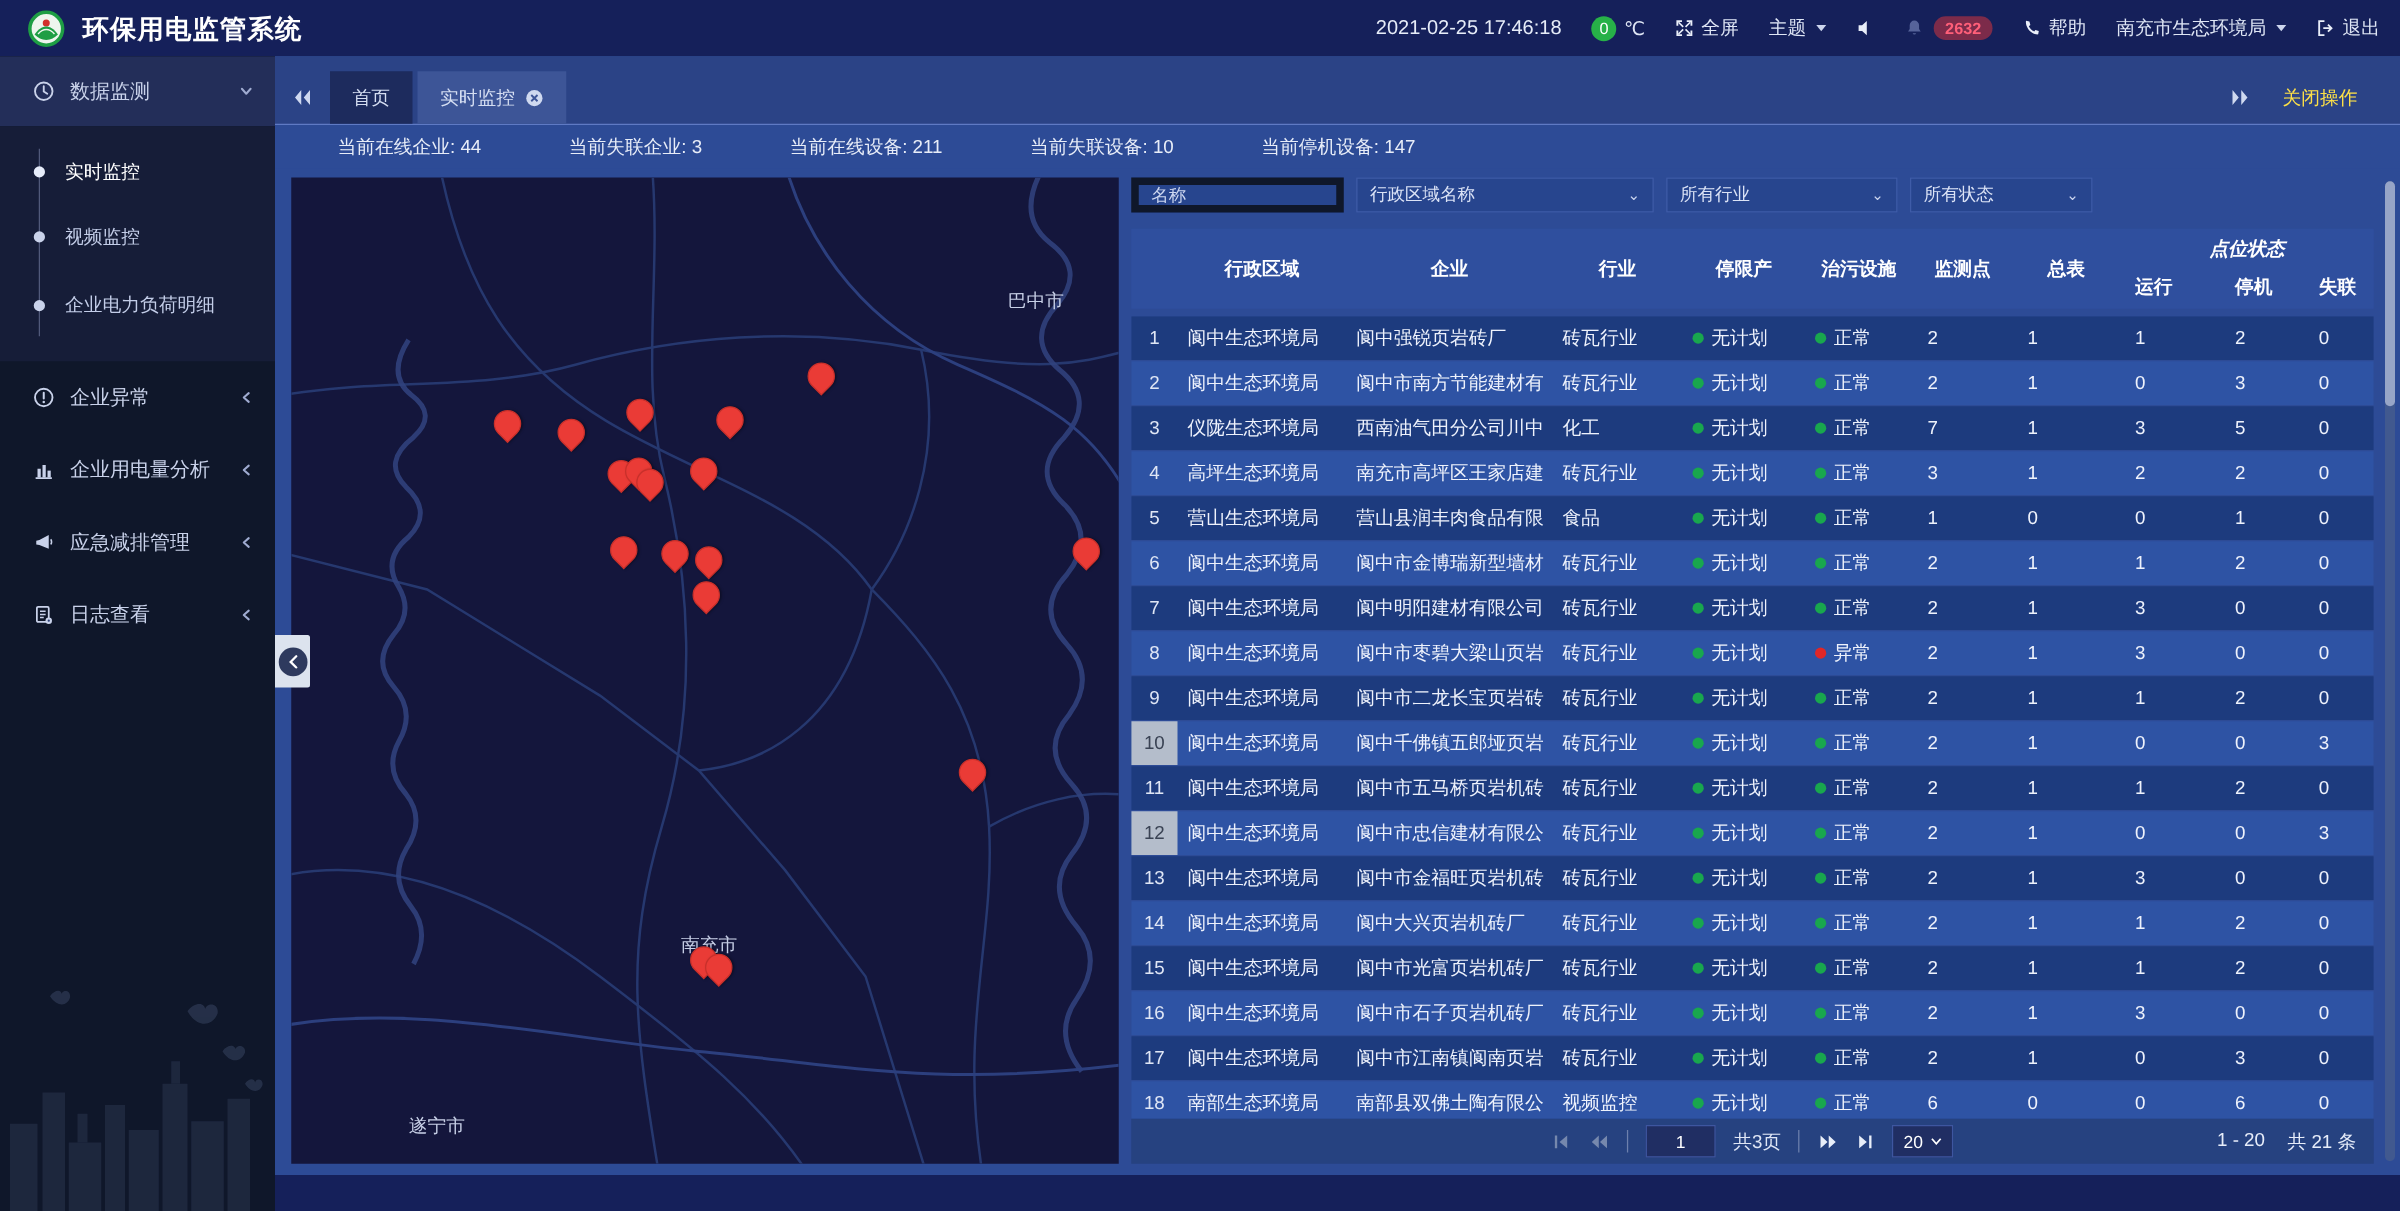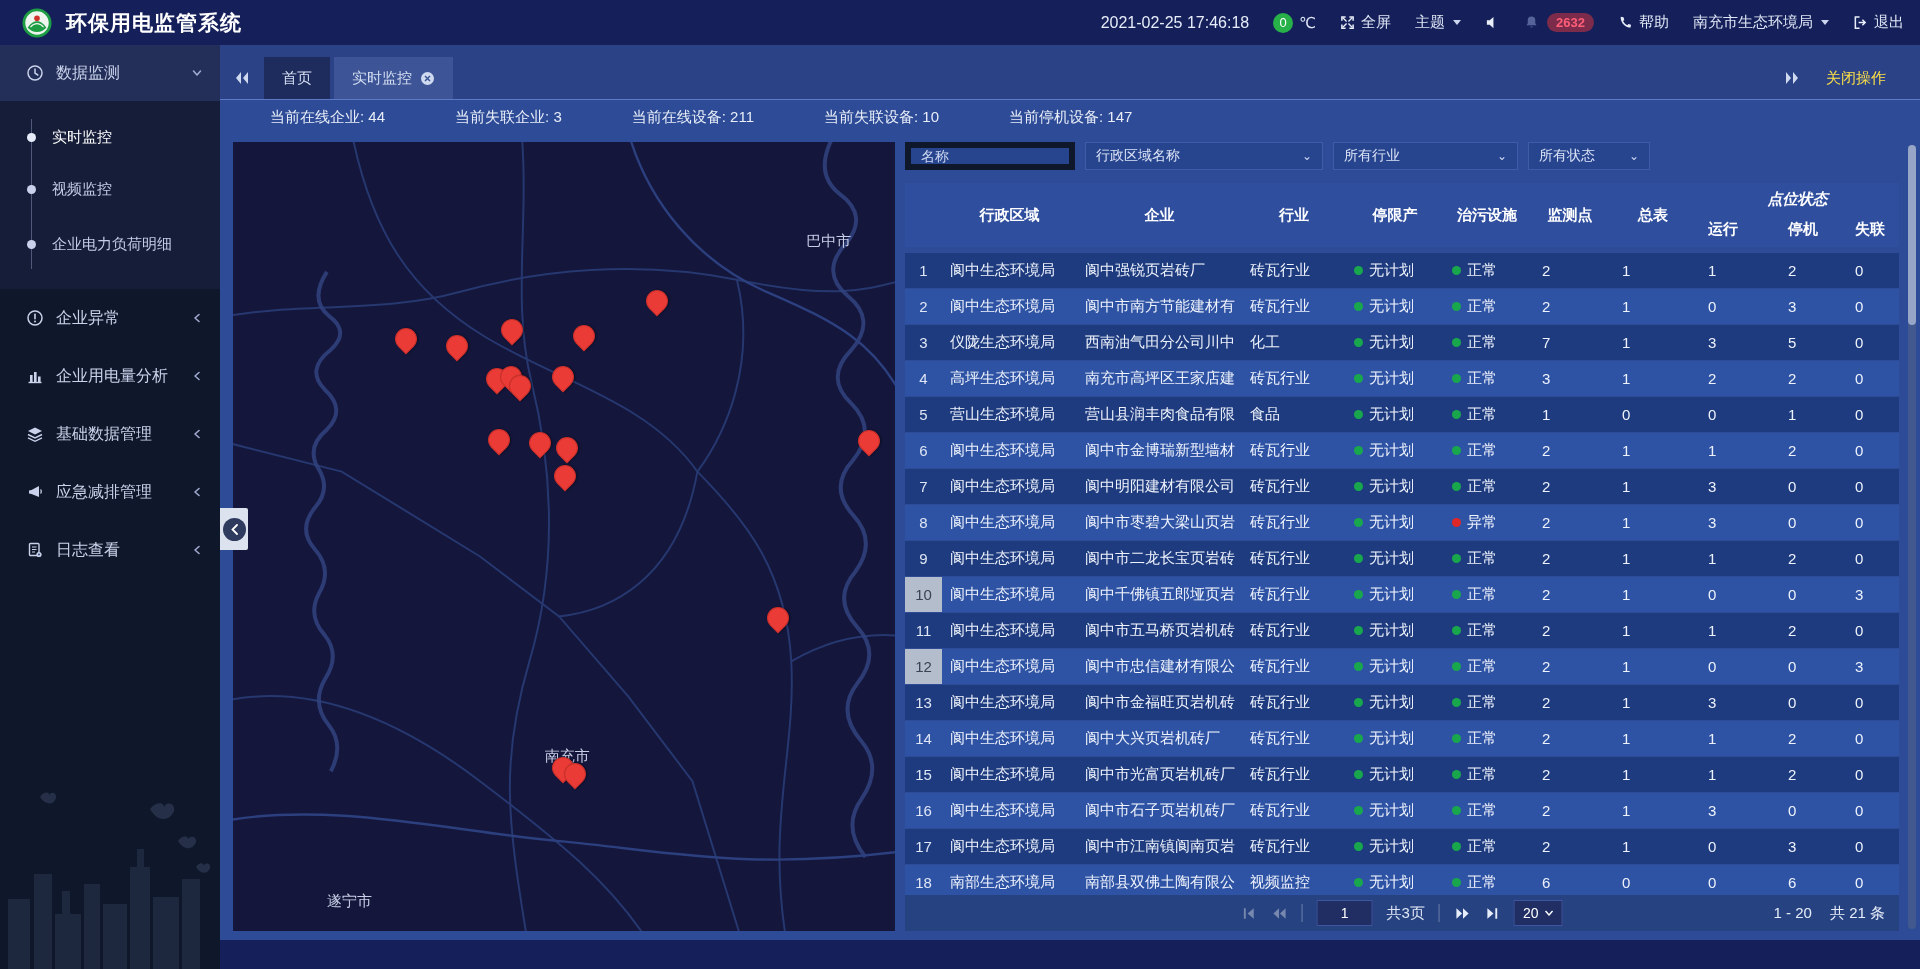--- a/index.html
+++ b/index.html
@@ -82,21 +82,21 @@
   .right-panel { width:994px; flex:0 0 994px; display:flex; flex-direction:column; min-height:0; }
 
   .filterbar { height:28px; flex:0 0 28px; display:flex; gap:10px; }
   .f-input { width:170px; height:28px; background:#27458e; border:6px solid #0f172a; color:#f9a8d4;
     font-size:14px; padding:0 10px; outline:none; font-family:inherit; }
   .f-input::placeholder { color:#cdd7f0; }
   .f-select { height:28px; background:#27458e; border:1px solid #3f5ca8; color:#dbe3f6; font-size:14px;
     display:flex; align-items:center; padding:0 10px; cursor:pointer; }
   .f-select .f-sel-label { flex:1; }
   .f-select .f-sel-caret { color:#cdd7f0; font-size:12px; margin-left:8px; }
-  .w238{width:238px;} .w185{width:185px;} .w122{width:122px;}
+  .w238{width:238px;} .w185{width:185px;} .w122{width:146px;}
 
   
   .t-wrap { flex:1; margin-top:13px; display:flex; flex-direction:column; min-height:0; }
   :root { --cols:37px 135px 165px 104px 98px 86px 80px 86px 80px 67px 56px; }
   .t-head { display:grid; grid-template-columns:var(--cols); grid-template-rows:28px 36px; height:64px; flex:0 0 64px;
     background:#2f4f9e; color:#fff; font-size:15px; font-weight:bold; margin-bottom:6px; }
   .th-main { grid-row:1/3; display:flex; align-items:center; justify-content:center; }
   .th-group { grid-column:9/12; grid-row:1; display:flex; align-items:flex-end; justify-content:center;
     font-style:italic; padding-bottom:2px; }
   .th-sub { grid-row:2; display:flex; align-items:center; padding-left:12px; }
@@ -257,35 +257,20 @@
             <span class="s-label">企业用电量分析</span>
             <span class="s-chev">
               <svg viewBox="0 0 10 10" width="10" height="10">
                 <path d="M7 1.5L3 5l4 3.5" fill="none" stroke="currentColor" stroke-width="1.6" stroke-linecap="round" stroke-linejoin="round"></path>
               </svg>
             </span>
           </div>
           <div class="side-item">
             <span class="s-ico">
               <svg viewBox="0 0 18 18" width="18" height="18">
-                <path d="M9 2.5L16 6 9 9.5 2 6z" fill="currentColor"></path>
-                <path d="M16 9.5L9 13 2 9.5" fill="none" stroke="currentColor" stroke-width="1.4"></path>
-                <path d="M16 12.8L9 16.3 2 12.8" fill="none" stroke="currentColor" stroke-width="1.4"></path>
-              </svg>
-            </span>
-            <span class="s-label">基础数据管理</span>
-            <span class="s-chev">
-              <svg viewBox="0 0 10 10" width="10" height="10">
-                <path d="M7 1.5L3 5l4 3.5" fill="none" stroke="currentColor" stroke-width="1.6" stroke-linecap="round" stroke-linejoin="round"></path>
-              </svg>
-            </span>
-          </div>
-          <div class="side-item">
-            <span class="s-ico">
-              <svg viewBox="0 0 18 18" width="18" height="18">
                 <path d="M3 7.5v3l2.5.5L13 14V3L5.5 7z" fill="currentColor"></path>
                 <path d="M14.5 6.5c1 .8 1 3.2 0 4" stroke="currentColor" stroke-width="1.3" fill="none"></path>
               </svg>
             </span>
             <span class="s-label">应急减排管理</span>
             <span class="s-chev">
               <svg viewBox="0 0 10 10" width="10" height="10">
                 <path d="M7 1.5L3 5l4 3.5" fill="none" stroke="currentColor" stroke-width="1.6" stroke-linecap="round" stroke-linejoin="round"></path>
               </svg>
             </span>

